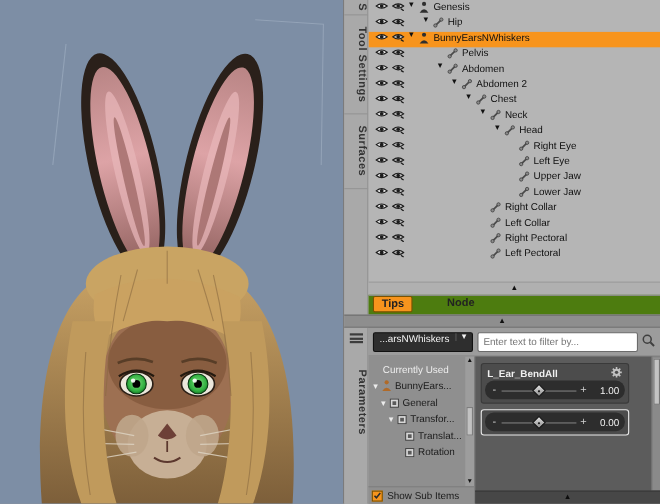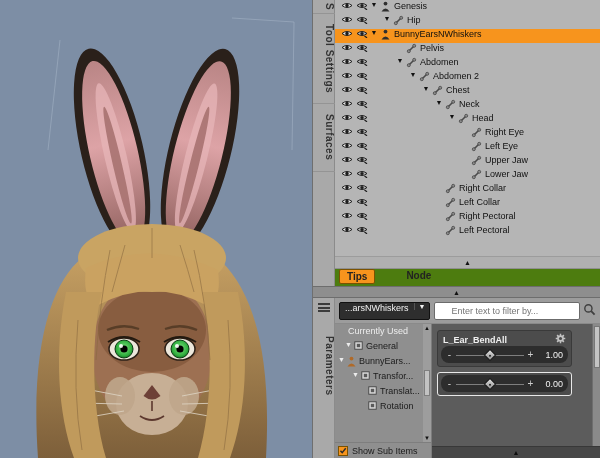--- a/index.html
+++ b/index.html
@@ -31,25 +31,25 @@
   .params-strip{width:22px;background:#a9a9a9;border-right:1px solid #8b8b8b;display:flex;flex-direction:column;align-items:center;flex:none}
   .menu-icon{margin-top:5px;width:12px;height:9px;display:flex;flex-direction:column;justify-content:space-between}
   .menu-icon i{display:block;height:2px;background:#3c3c3c}
   .params-strip .vtab{border:none;margin-top:14px}
   .params-main{flex:1;display:flex;flex-direction:column;background:#9c9c9c;min-width:0}
   .params-header{height:26px;display:flex;align-items:center;gap:4px;padding:0 4px;border-bottom:1px solid #8a8a8a;flex:none}
   .node-selector{display:flex;align-items:flex-start;height:18px;background:#2e2e2e;color:#f2f2f2;font-size:9px;border:1px solid #111;border-radius:2px;cursor:default;flex:none}
   .node-selector .lbl{padding:0 5px;white-space:nowrap}
   .node-selector .arr{padding:0 4px;border-left:1px solid #555;font-size:7px}
   .filter-wrap{flex:1;display:flex;align-items:center;gap:3px;min-width:0}
-  .filter-wrap input{flex:1;height:18px;border:1px solid #6b6b6b;background:#fff;font-size:9px;padding:0 16px;font-family:"Liberation Sans",sans-serif;color:#333;border-radius:2px;min-width:0}
+  .filter-wrap input{flex:1;height:18px;border:1px solid #6b6b6b;background:#fff;font-size:9px;padding:0 4px;font-family:"Liberation Sans",sans-serif;color:#333;border-radius:2px;min-width:0}
   .params-body{flex:1;display:flex;min-height:0}
   .groups-col{width:97px;display:flex;flex-direction:column;background:#8f8f8f;border-right:1px solid #7c7c7c;flex:none}
   .groups-list{flex:1;position:relative;padding-top:2px;overflow:hidden}
-  .group-row{display:flex;align-items:flex-start;height:15px;font-size:9px;white-space:nowrap;overflow:hidden;padding-left:2px}
+  .group-row{display:flex;align-items:flex-end;height:15px;font-size:9px;white-space:nowrap;overflow:hidden;padding-left:2px}
   .group-row .g-arrow{font-size:7px;color:#ececec;width:9px;text-align:center;flex:none}
   .group-row .g-label{color:#1c1c1c;padding-left:2px}
   .group-row.light .g-label{color:#ededed}
   .g-icon{width:11px;display:inline-flex;justify-content:center;flex:none}
   .g-scroll{position:absolute;right:0;top:0;bottom:0;width:8px;background:#9d9d9d;display:flex;flex-direction:column;align-items:center;justify-content:space-between;font-size:6px;color:#111;padding:1px 0}
   .g-thumb{width:6px;height:26px;background:#c2c2c2;border:1px solid #7e7e7e}
   .show-sub{height:16px;display:flex;align-items:center;gap:4px;padding-left:3px;background:#8f8f8f;border-top:1px solid #7e7e7e;flex:none}
   .checkbox{width:10px;height:10px;background:#f7941d;border:1px solid #7a5200;display:inline-flex;align-items:center;justify-content:center;flex:none}
   .show-sub .lbl{font-size:9px;color:#1a1a1a;white-space:nowrap}
   .sliders-col{flex:1;display:flex;flex-direction:column;background:#5c5c5c;min-width:0}
@@ -634,40 +634,40 @@
         </div>
         <div class="params-body">
           <div class="groups-col">
             <div class="groups-list" id="groups-list">
               <div class="group-row light">
                   <span class="indent-sp" style="width:0px"></span>
                   <span class="g-arrow"></span>
                   <span class="g-label">Currently Used</span>
                 </div>
                 <div class="group-row">
+                  <span class="indent-sp" style="width:0px"></span>
+                  <span class="g-arrow">▼</span>
+                  <span class="g-icon">
+                    <svg width="11" height="11" viewBox="0 0 11 11">
+                      <circle cx="5.5" cy="2.6" r="1.9" fill="#b06a28"></circle>
+                      <path d="M1.5 10.5 Q5.5 4.5 9.5 10.5 Z" fill="#b06a28"></path>
+                    </svg>
+                  </span>
+                  <span class="g-label">BunnyEars...</span>
+                </div>
+                <div class="group-row">
                   <span class="indent-sp" style="width:7px"></span>
                   <span class="g-arrow">▼</span>
                   <span class="g-icon">
                     <svg width="9" height="9" viewBox="0 0 9 9">
                       <rect x="0.8" y="0.8" width="7.4" height="7.4" fill="#d8d8d8" stroke="#3f3f3f" stroke-width="0.9"></rect>
                       <rect x="2.8" y="2.8" width="3.4" height="3.4" fill="#5a5a5a"></rect>
                     </svg>
                   </span>
                   <span class="g-label">General</span>
-                </div>
-                <div class="group-row">
-                  <span class="indent-sp" style="width:0px"></span>
-                  <span class="g-arrow">▼</span>
-                  <span class="g-icon">
-                    <svg width="11" height="11" viewBox="0 0 11 11">
-                      <circle cx="5.5" cy="2.6" r="1.9" fill="#b06a28"></circle>
-                      <path d="M1.5 10.5 Q5.5 4.5 9.5 10.5 Z" fill="#b06a28"></path>
-                    </svg>
-                  </span>
-                  <span class="g-label">BunnyEars...</span>
                 </div>
                 <div class="group-row">
                   <span class="indent-sp" style="width:14px"></span>
                   <span class="g-arrow">▼</span>
                   <span class="g-icon">
                     <svg width="9" height="9" viewBox="0 0 9 9">
                       <rect x="0.8" y="0.8" width="7.4" height="7.4" fill="#d8d8d8" stroke="#3f3f3f" stroke-width="0.9"></rect>
                       <rect x="2.8" y="2.8" width="3.4" height="3.4" fill="#5a5a5a"></rect>
                     </svg>
                   </span>

